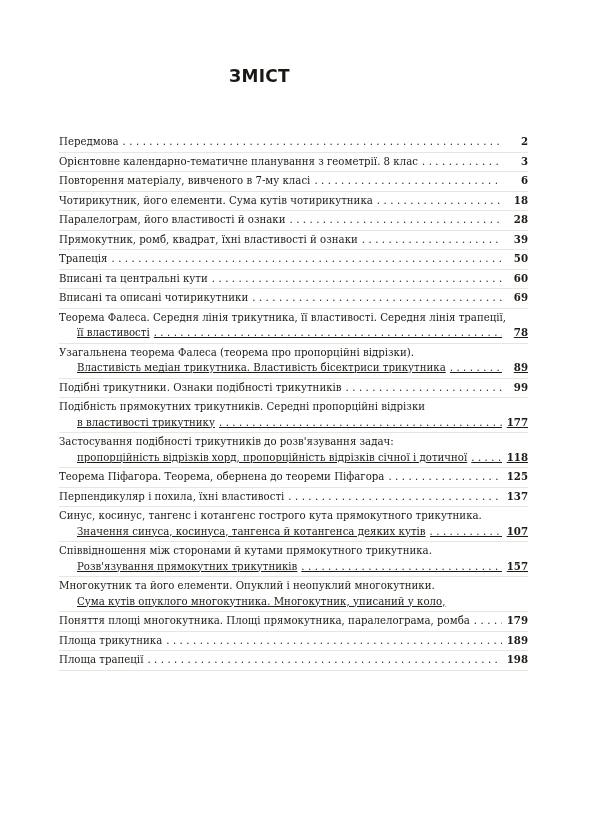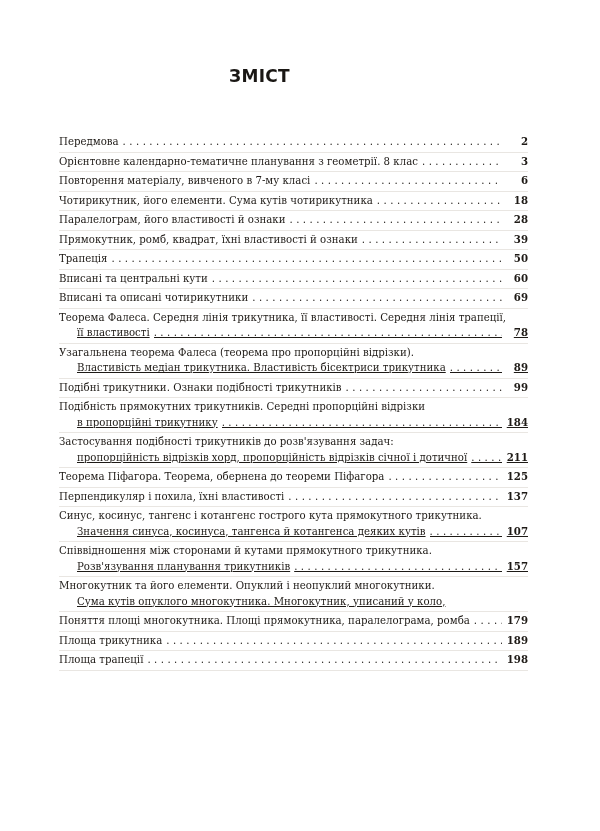--- a/index.html
+++ b/index.html
@@ -167,33 +167,33 @@
         <span class="text">Подібні трикутники. Ознаки подібності трикутників</span>
         <span class="leader"></span>
         <span class="page">99</span>
       </div>
     </div>
     <div class="toc-entry">
       <div class="toc-line no-leader">
         <span class="text">Подібність прямокутних трикутників. Середні пропорційні відрізки</span>
       </div>
       <div class="toc-line indent">
-        <span class="text">в пропорційні трикутнику</span>
-        <span class="leader"></span>
-        <span class="page">184</span>
+        <span class="text">в властивості трикутнику</span>
+        <span class="leader"></span>
+        <span class="page">177</span>
       </div>
     </div>
     <div class="toc-entry">
       <div class="toc-line no-leader">
         <span class="text">Застосування подібності трикутників до розв'язування задач:</span>
       </div>
       <div class="toc-line indent">
         <span class="text">пропорційність відрізків хорд, пропорційність відрізків січної і дотичної</span>
         <span class="leader"></span>
-        <span class="page">211</span>
+        <span class="page">118</span>
       </div>
     </div>
     <div class="toc-entry">
       <div class="toc-line">
         <span class="text">Теорема Піфагора. Теорема, обернена до теореми Піфагора</span>
         <span class="leader"></span>
         <span class="page">125</span>
       </div>
     </div>
     <div class="toc-entry">
@@ -211,21 +211,21 @@
         <span class="text">Значення синуса, косинуса, тангенса й котангенса деяких кутів</span>
         <span class="leader"></span>
         <span class="page">107</span>
       </div>
     </div>
     <div class="toc-entry">
       <div class="toc-line no-leader">
         <span class="text">Співвідношення між сторонами й кутами прямокутного трикутника.</span>
       </div>
       <div class="toc-line indent">
-        <span class="text">Розв'язування планування трикутників</span>
+        <span class="text">Розв'язування прямокутних трикутників</span>
         <span class="leader"></span>
         <span class="page">157</span>
       </div>
     </div>
     <div class="toc-entry">
       <div class="toc-line no-leader">
         <span class="text">Многокутник та його елементи. Опуклий і неопуклий многокутники.</span>
       </div>
       <div class="toc-line indent no-leader">
         <span class="text">Сума кутів опуклого многокутника. Многокутник, уписаний у коло,</span>

